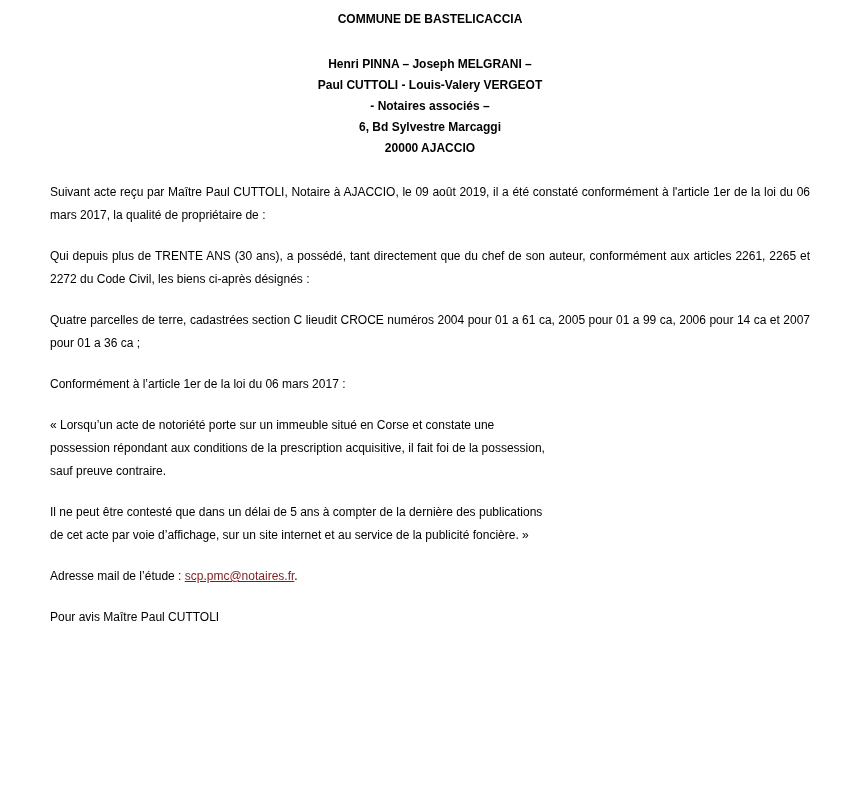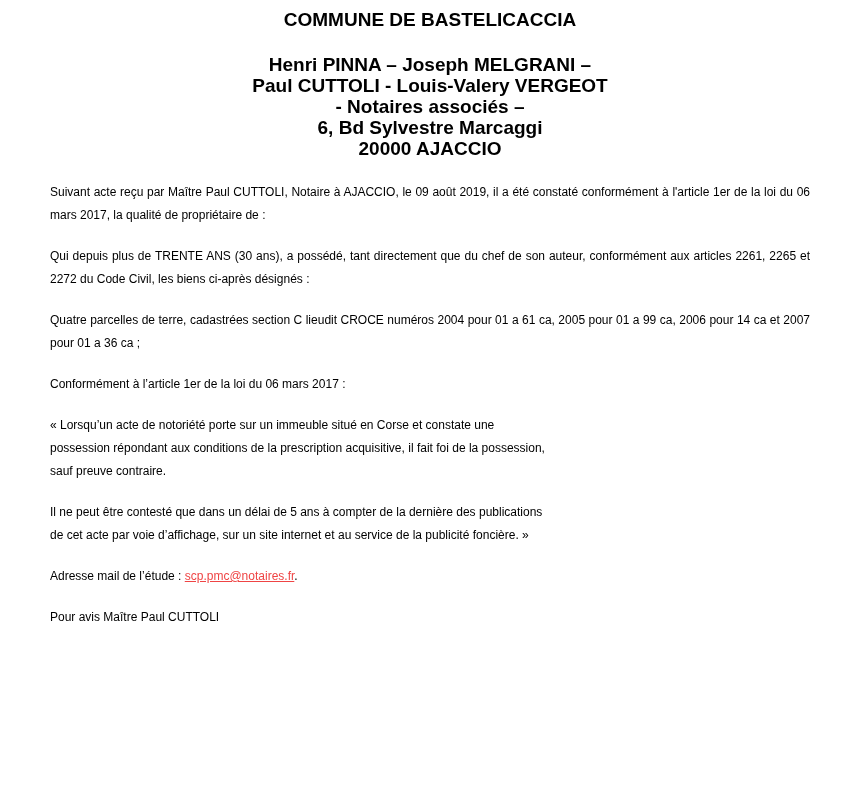--- a/index.html
+++ b/index.html
@@ -8,39 +8,39 @@
     height: 785px;
     background: #ffffff;
     color: #000000;
     font-family: "Liberation Sans", sans-serif;
     overflow: hidden;
   }
   .page { padding: 9px 45px 0 50px; }
 
   .h-line {
     font-weight: bold;
-    font-size: 19px;
+    font-size: 12px;
     line-height: 21px;
     text-align: center;
     white-space: pre-wrap;
   }
   .gap-t2 { margin-top: 22px; }
   .names  { margin-top: 24px; }
 
   .body-text { margin-top: 22px; font-size: 12px; }
   .body-text p {
     margin: 0 0 18px 0;
     line-height: 23px;
     text-align: left;
   }
   .body-text p.just { text-align: justify; }
   .body-text p:last-child { margin-bottom: 0; }
 
   a.mail {
-    color: #ef4444;
+    color: #7f1d1d;
     text-decoration: underline;
     cursor: pointer;
   }
 </style>
 </head>
 <body>
 
 <div class="page">
 
   <div>

